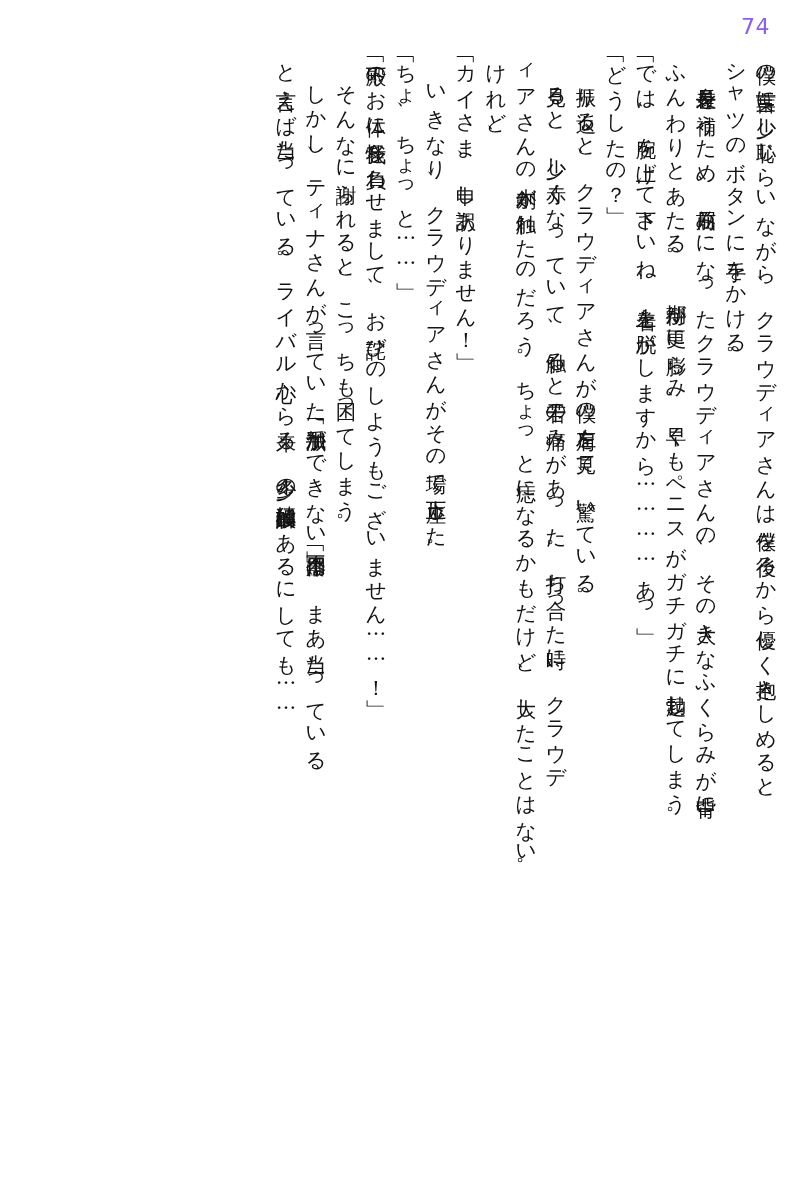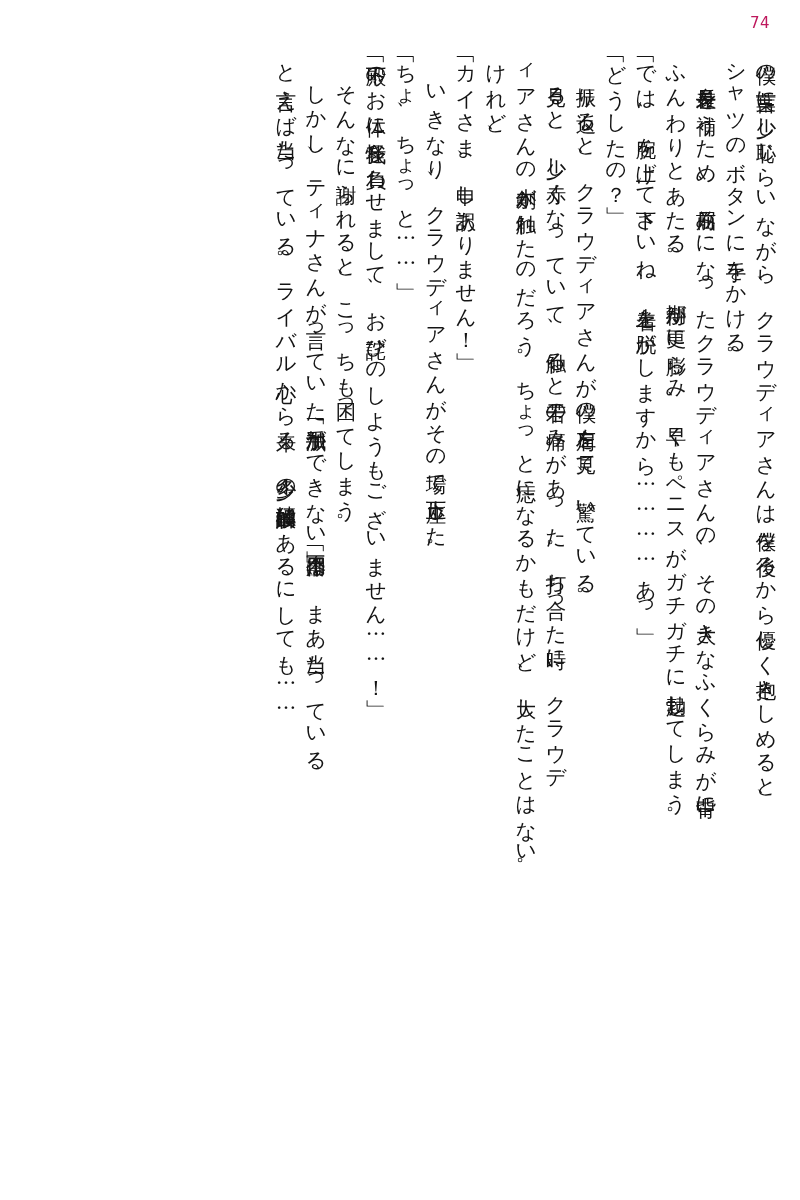--- a/index.html
+++ b/index.html
@@ -23,24 +23,24 @@
     width: 800px;
     height: 1200px;
     background: #ffffff;
   }
 
   
   #page-number {
     position: absolute;
     top: 14px;
     right: 30px;
-    font-size: 15px;
+    font-size: 22px;
     font-family: "DejaVu Sans", "Liberation Sans", sans-serif;
     letter-spacing: 0.5px;
-    color: #be185d;
+    color: #8b5cf6;
   }
 
   
   #text-block {
     position: absolute;
     top: 50px;
     right: 24px;
     left: 40px;
     bottom: 36px;
     display: flex;

